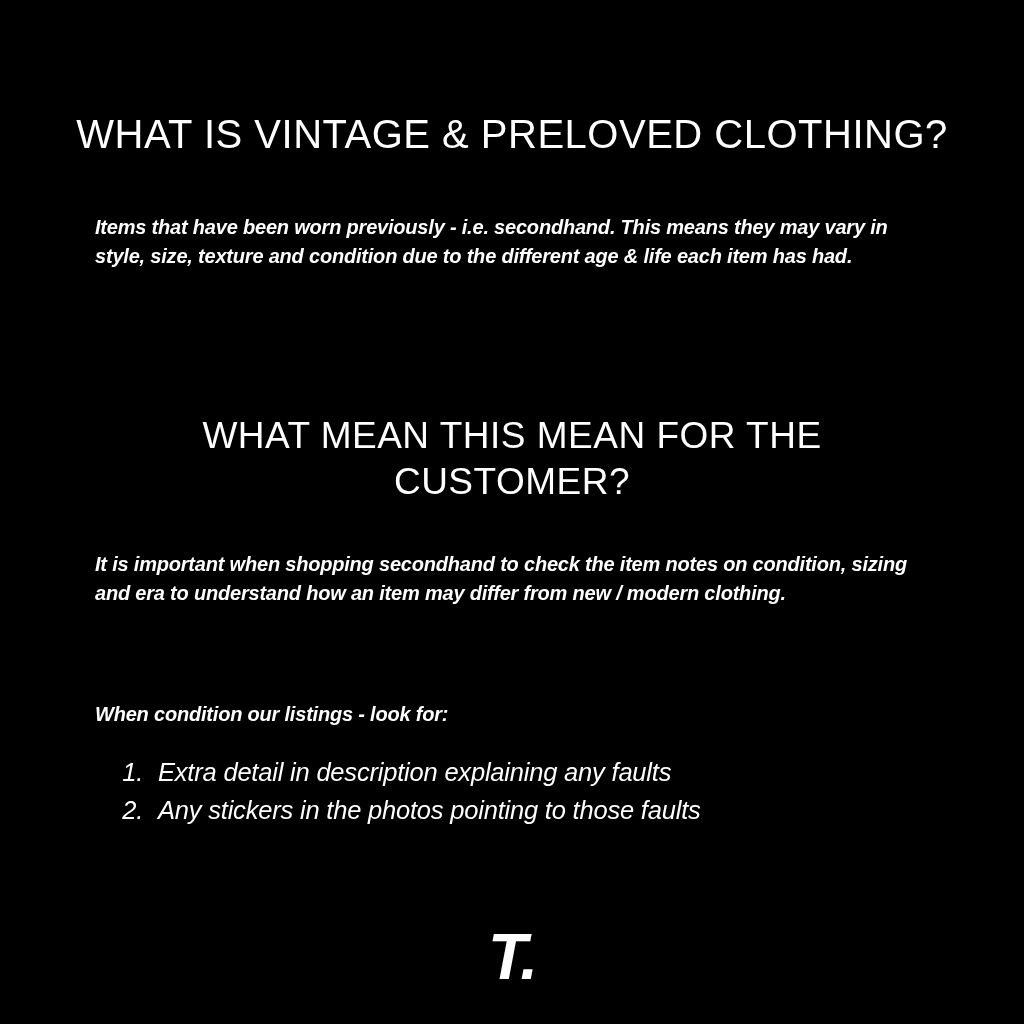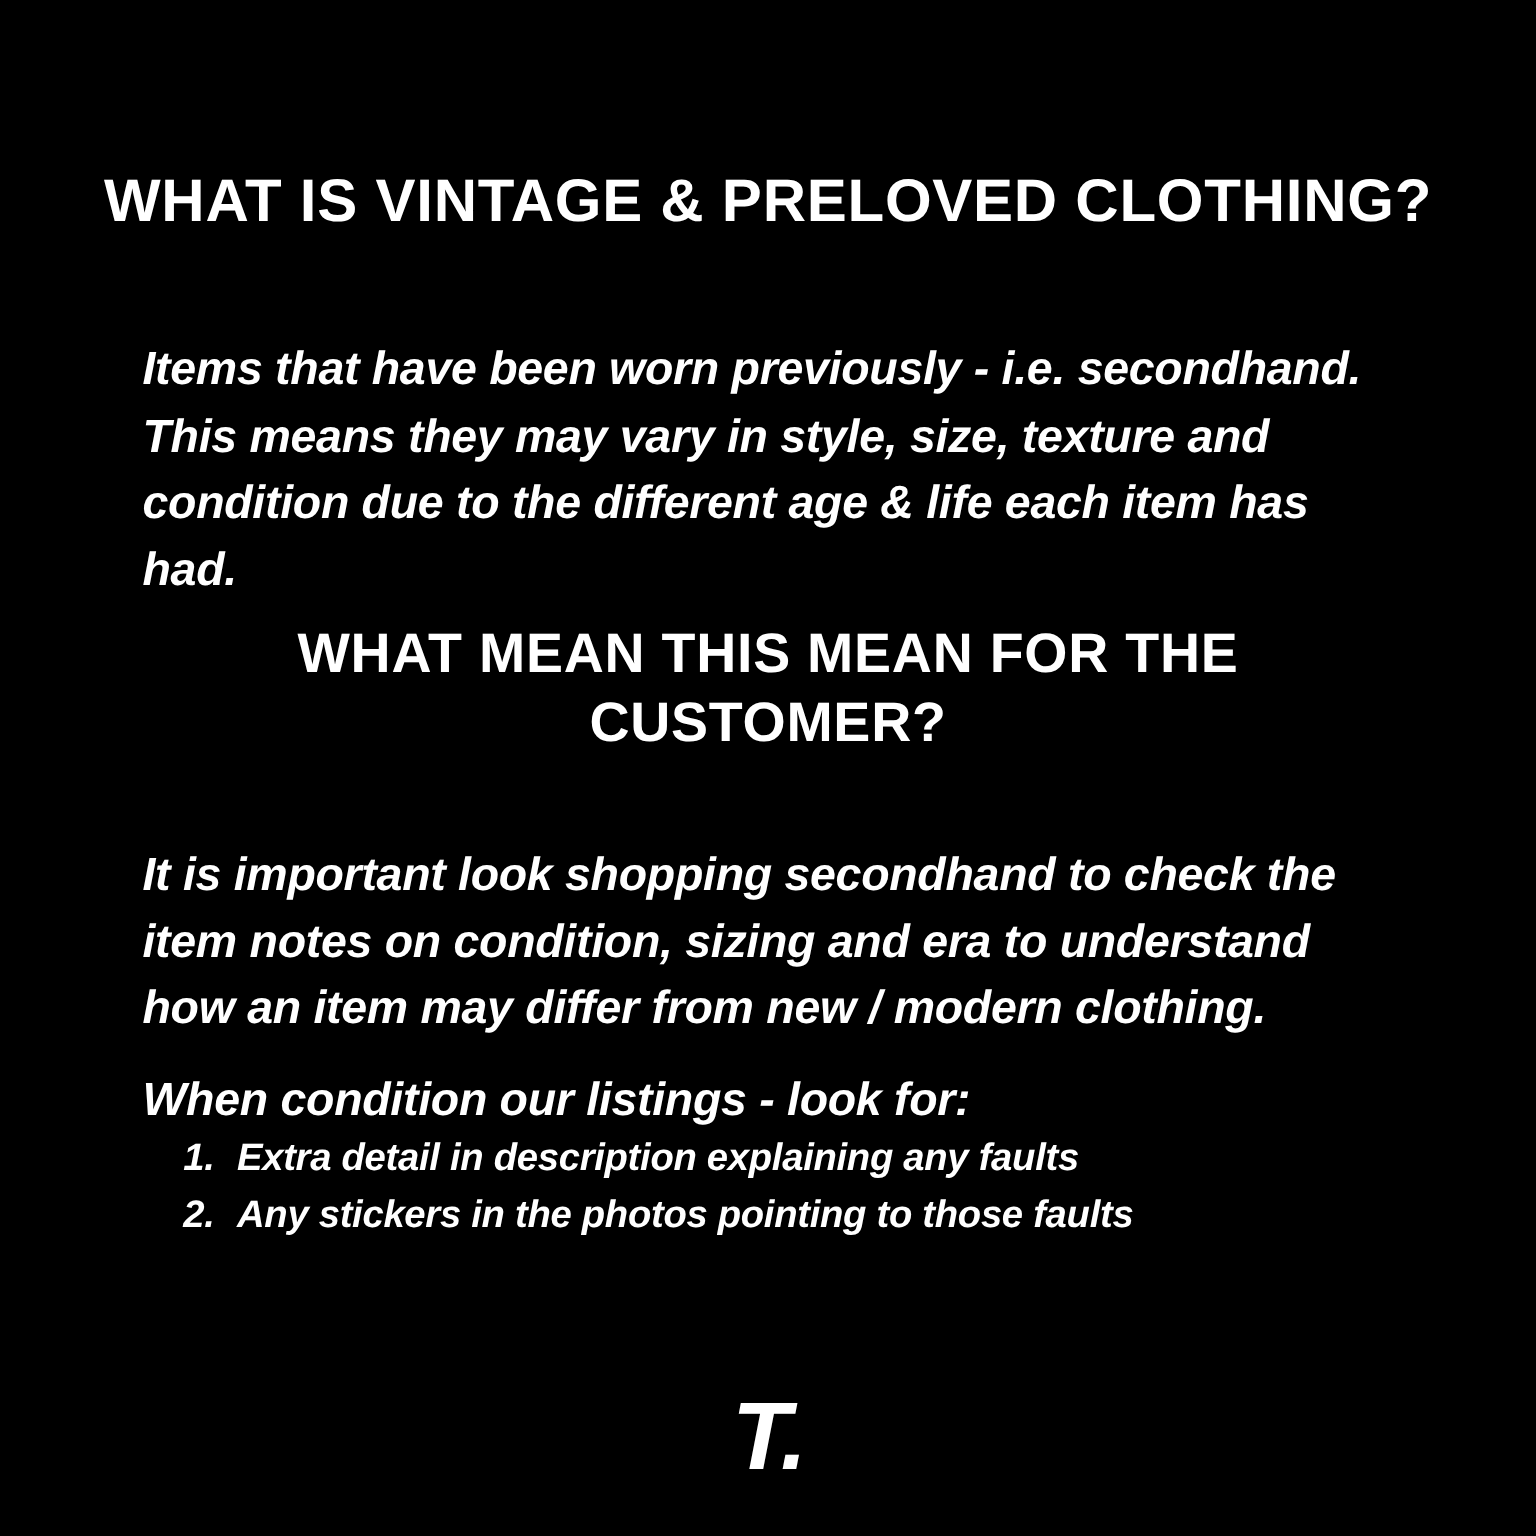--- a/index.html
+++ b/index.html
@@ -17,21 +17,21 @@
 
   .page {
     position: relative;
     width: 1024px;
     height: 1024px;
     box-sizing: border-box;
     padding: 0;
   }
 
   .heading {
-    font-weight: bold;
+    font-weight: normal;
     font-style: normal;
     text-align: center;
     letter-spacing: 0.5px;
     line-height: 1.1;
     color: #ffffff;
     margin-top: 38px;
   }
 
   .heading-1 {
     position: absolute;
@@ -47,21 +47,21 @@
     left: 110px;
     right: 110px;
     font-size: 37px;
     line-height: 1.25;
   }
 
   .body-text {
     position: absolute;
     font-style: italic;
     font-weight: bold;
-    font-size: 31px;
+    font-size: 20px;
     line-height: 1.44;
     letter-spacing: -0.2px;
     color: #ffffff;
   }
 
   .para-1 {
     top: 193px;
     left: 95px;
     width: 840px;
   }
@@ -82,21 +82,21 @@
     position: absolute;
     top: 753px;
     left: 95px;
     width: 840px;
   }
 
   ol.faults-list {
     margin: 0;
     padding-left: 55px;
     font-style: italic;
-    font-weight: bold;
+    font-weight: normal;
     font-size: 25.5px;
     line-height: 1.5;
     letter-spacing: -0.2px;
   }
 
   ol.faults-list li {
     padding-left: 8px;
   }
 
   .logo {
@@ -117,21 +117,21 @@
 <body>
 
 <div class="page">
 
   <h1 class="heading heading-1">WHAT IS VINTAGE &amp; PRELOVED CLOTHING?</h1>
 
   <p class="body-text para-1">Items that have been worn previously - i.e. secondhand. This means they may vary in style, size, texture and condition due to the different age &amp; life each item has had.</p>
 
   <h2 class="heading heading-2">WHAT MEAN THIS MEAN FOR THE CUSTOMER?</h2>
 
-  <p class="body-text para-2">It is important look shopping secondhand to check the item notes on condition, sizing and era to understand how an item may differ from new / modern clothing.</p>
+  <p class="body-text para-2">It is important when shopping secondhand to check the item notes on condition, sizing and era to understand how an item may differ from new / modern clothing.</p>
 
   <p class="body-text para-3">When condition our listings - look for:</p>
 
   <div class="list-wrap">
     <ol class="faults-list">
       <li>Extra detail in description explaining any faults</li>
       <li>Any stickers in the photos pointing to those faults</li>
     </ol>
   </div>
 

